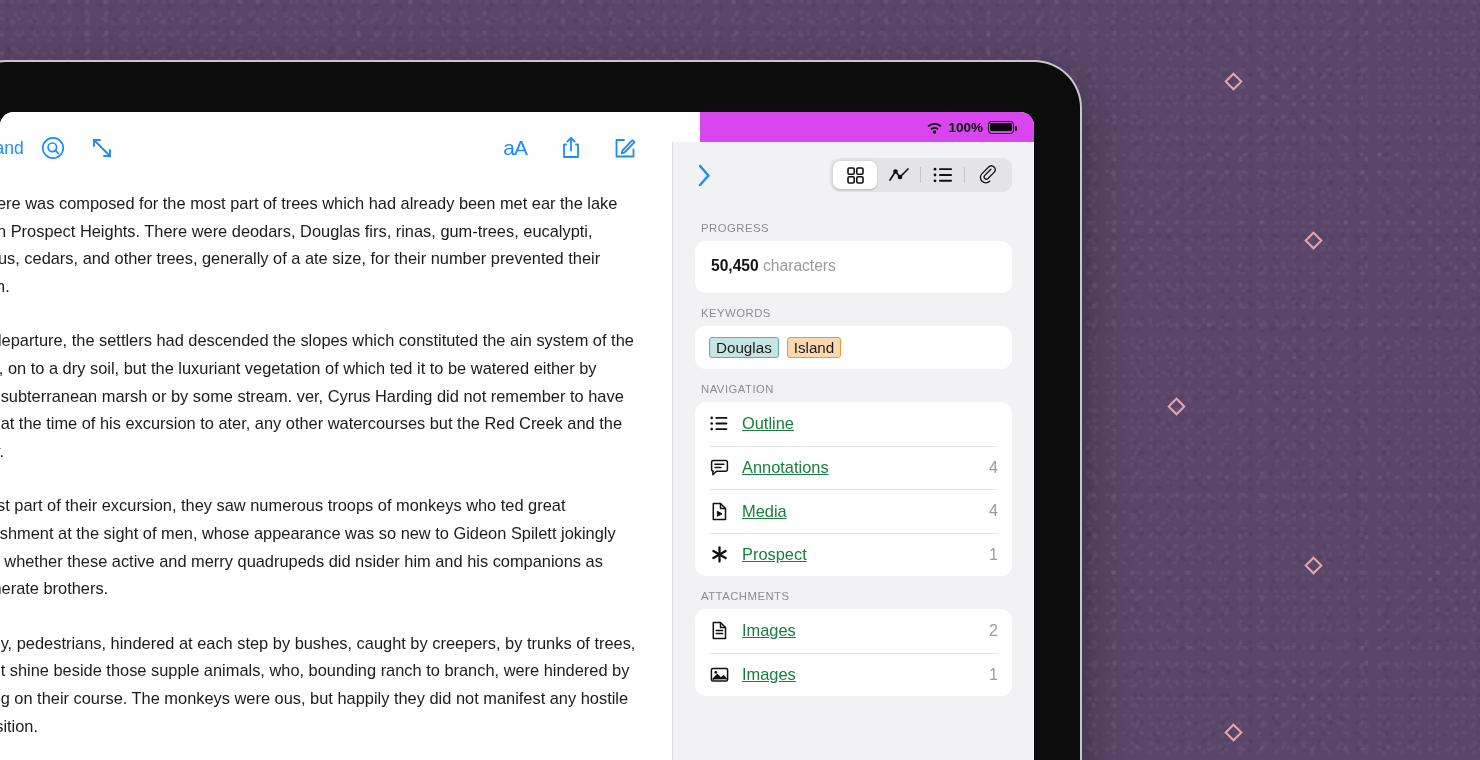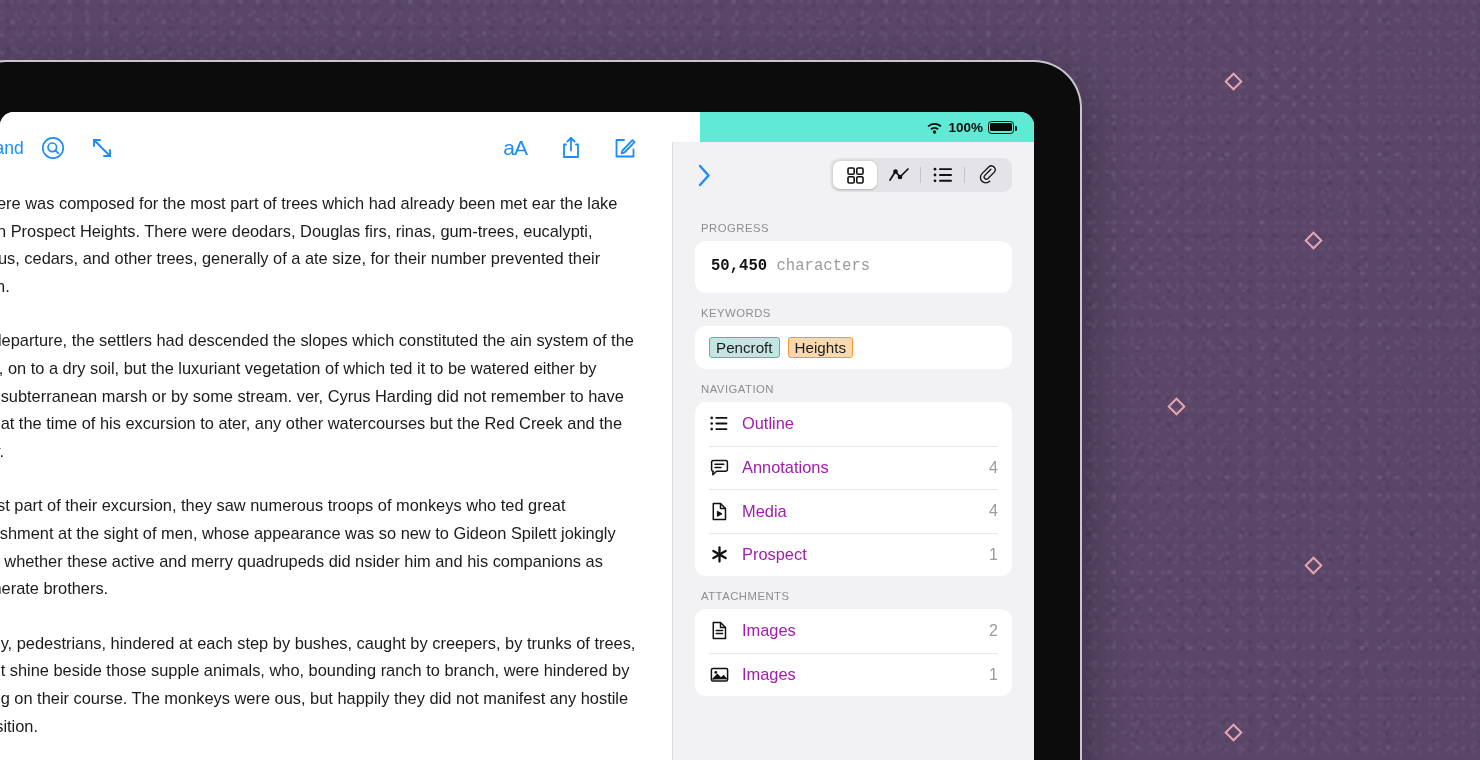--- a/index.html
+++ b/index.html
@@ -41,21 +41,21 @@
   #screen {
     position:absolute; left:40px; top:50px; right:46px; bottom:0;
     background:#ffffff;
     border-radius:14px 14px 0 0;
     overflow:hidden;
   }
 
   
   #statusbar {
     position:absolute; left:700px; right:0; top:0; height:30px;
-    background:#5eead4;
+    background:#d946ef;
     display:flex; align-items:center; justify-content:flex-end;
     gap:5px; padding-right:20px;
     font-size:13.5px; font-weight:600; color:#0b0b0b;
   }
   .batt {
     width:26px; height:13px; border:1.3px solid #0b0b0b;
     border-radius:3.5px; position:relative; padding:1.3px;
   }
   .batt::after {
     content:""; position:absolute; right:-3.6px; top:4px;
@@ -112,37 +112,37 @@
   }
 
   .sec-label {
     font-size:11.3px; letter-spacing:.5px; color:#8c8c92;
     margin:14px 0 7px 6px; text-transform:uppercase;
   }
   .card {
     background:#fff; border-radius:11px; padding:0 14px;
   }
   #progress-card { padding:13px 16px 15px; }
-  #progress-card div { font-size:15.6px; line-height:24px; color:#9a9a9f;font-family:Liberation Mono, monospace; }
+  #progress-card div { font-size:15.6px; line-height:24px; color:#9a9a9f; }
   #progress-card b { color:#121212; font-weight:700; }
 
   #keywords-card { padding:11px 14px; display:flex; gap:8px; }
   .tag {
     font-size:15.2px; padding:1px 6px; border-radius:3px; color:#1b1b1b;
   }
   .tag.teal   { background:#c5e4e2; border:1.4px solid #57b3ad; }
   .tag.orange { background:#fbd9ae; border:1.4px solid #f0963b; }
 
   .row {
     height:43.5px; display:flex; align-items:center; gap:13px;
     border-top:1px solid #e8e8ec; cursor:pointer;
   }
   .row:first-child { border-top:none; }
   .row .ico { width:20px; display:flex; justify-content:center; color:#111; }
-  .row .lbl { font-size:16.4px; color:#a21caf; }
+  .row .lbl { font-size:16.4px; color:#15803d;text-decoration:underline; }
   .row .cnt { margin-left:auto; font-size:16px; color:#9a9a9f; }
 </style>
 </head>
 <body>
 
 <div id="backdrop">
   <div class="diamond" style="left:1227px;top:75px;"></div>
   <div class="diamond" style="left:1307px;top:234px;"></div>
   <div class="diamond" style="left:1170px;top:400px;"></div>
   <div class="diamond" style="left:1307px;top:559px;"></div>
@@ -260,22 +260,22 @@
     <div class="sec-label">PROGRESS</div>
     <div class="card" id="progress-card">
       <div>
         <b>50,450</b>
         <span>characters</span>
       </div>
     </div>
 
     <div class="sec-label">KEYWORDS</div>
     <div class="card" id="keywords-card">
-      <span class="tag teal">Pencroft</span>
-      <span class="tag orange">Heights</span>
+      <span class="tag teal">Douglas</span>
+      <span class="tag orange">Island</span>
     </div>
 
     <div class="sec-label">NAVIGATION</div>
     <div class="card">
 
       <div class="row">
         <span class="ico">
           <svg width="18" height="15" viewBox="0 0 18 15" fill="#111">
             <circle cx="1.7" cy="1.9" r="1.3"></circle>
                 <rect x="5.4" y="1" width="12" height="1.8" rx=".9"></rect>

